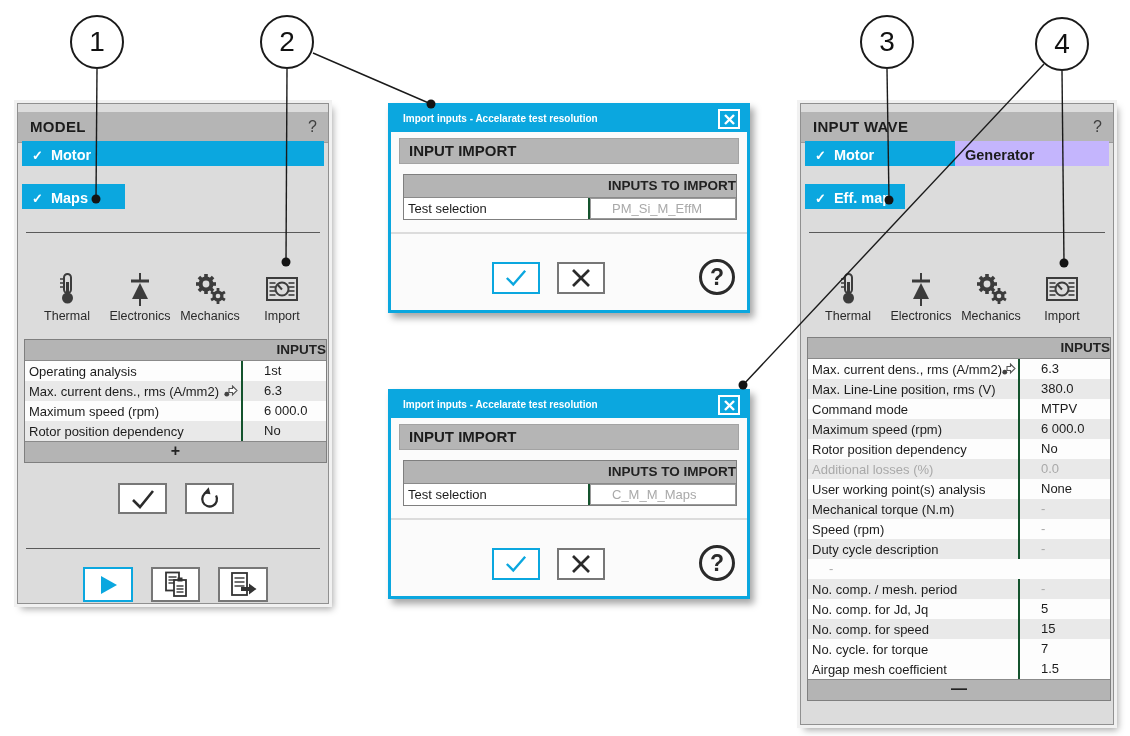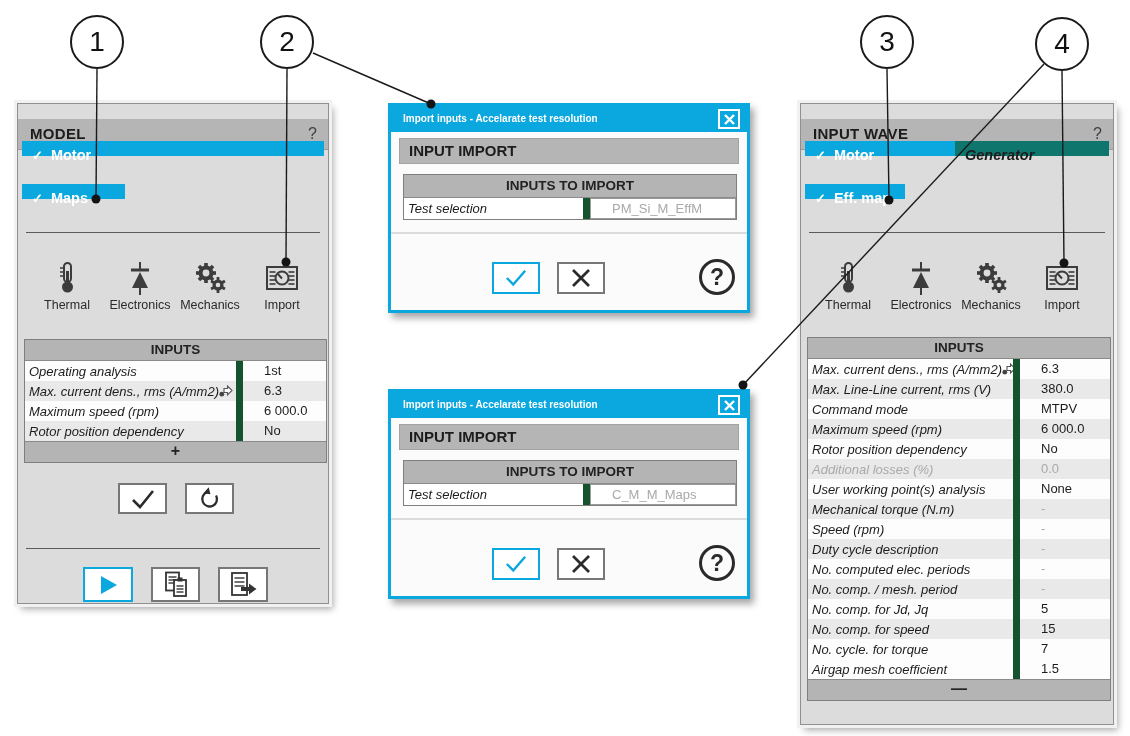--- a/index.html
+++ b/index.html
@@ -2,45 +2,45 @@
 <html><head>
 <meta charset="utf-8">
 <style>
   html,body{margin:0;padding:0;background:#fff;}
   .canvas{position:relative;width:1130px;height:736px;background:#ffffff;overflow:hidden;
           font-family:"Liberation Sans",sans-serif;color:#1c1c1c;}
 
   
   .panel{position:absolute;background:#dcdcdc;border:1px solid #909090;
          box-shadow:0 0 0 3px #f1f1f1,4px 5px 7px rgba(0,0,0,0.35);box-sizing:border-box;}
-  .panel-header{position:absolute;left:0;top:15px;right:0;height:30px;background:#b5b5b5;
+  .panel-header{position:absolute;left:0;top:8px;right:0;height:30px;background:#b5b5b5;
                 border-bottom:1px solid #9b9b9b;}
   .panel-title{position:absolute;left:12px;top:0;line-height:30px;font-weight:bold;font-size:15px;letter-spacing:.3px;}
   .panel-help{position:absolute;right:11px;top:0;line-height:30px;font-size:16px;color:#3f3f3f;cursor:pointer;}
-  .tab{position:absolute;height:15px;background:#0ba7df;color:#fff;font-weight:bold;font-size:14.5px;
+  .tab{position:absolute;height:25px;background:#0ba7df;color:#fff;font-weight:bold;font-size:14.5px;
        line-height:29px;padding-left:10px;box-sizing:border-box;cursor:pointer;white-space:nowrap;}
   .tab .chk{margin-right:8px;font-size:13px;}
-  .tab.gray{background:#0f766e;color:#1c1c1c;font-style:italic;}
+  .tab.gray{background:#c4b5fd;color:#1c1c1c;}
   .hdiv{position:absolute;height:1px;background:#5a5a5a;left:8px;right:8px;}
 
-  .tool{position:absolute;top:157px;width:78px;text-align:center;cursor:pointer;}
+  .tool{position:absolute;top:168px;width:78px;text-align:center;cursor:pointer;}
   .tool .ticon{display:block;height:36px;}
   .tool .tlabel{display:block;font-size:12.5px;color:#2a2a2a;margin-top:1px;}
 
   
   .itable{position:absolute;background:#fdfdfd;border:1px solid #7f7f7f;box-sizing:border-box;}
-  .thead{background:#b4b4b4;text-align:center;font-weight:bold;font-size:13.5px;height:20px;line-height:20px;
+  .thead{background:#b4b4b4;text-align:right;font-weight:bold;font-size:13.5px;height:20px;line-height:20px;
          border-bottom:1px solid #8a8a8a;color:#222;}
   .tfoot{background:#b4b4b4;text-align:center;font-weight:bold;font-size:16px;height:20px;line-height:18px;
          border-top:1px solid #8a8a8a;color:#222;cursor:pointer;}
   .trow{display:flex;height:20px;font-size:13px;line-height:19px;background:#fdfdfd;}
   .trow.alt{background:#e9e9e9;}
   .tcell{box-sizing:border-box;overflow:hidden;white-space:nowrap;}
   .tcell.label{width:var(--labelw,218px);padding-left:4px;display:flex;justify-content:space-between;
-               align-items:center;border-right:7px solid #14532d;font-style:italic;}
+               align-items:center;border-right:2px solid #14532d;}
   .tcell.value{flex:1;padding-left:21px;}
   .tcell.muted{color:#a9a9a9;}
   .pin{display:inline-block;margin-right:3px;line-height:0;}
 
   
   .sq-btn{position:absolute;background:#fff;border:2px solid #777;box-sizing:border-box;cursor:pointer;
           display:flex;align-items:center;justify-content:center;}
   .sq-btn.accent{border-color:#0ba7df;}
 
   
@@ -331,21 +331,21 @@
               <span>Max. current dens., rms (A/mm2)</span>
               <span class="pin"><svg width="14" height="12" viewBox="0 0 14 12">
                   <path d="M5 3.5 h3.5 V1 L13 5.5 L8.5 10 V7.5 H5 z" fill="#fdfdfd" stroke="#555" stroke-width="1.1"></path>
                   <circle cx="2.8" cy="9.2" r="2.4" fill="#444"></circle>
                 </svg></span>
             </div>
             <div class="tcell value">6.3</div>
           </div>
           <div class="trow alt">
             <div class="tcell label">
-              <span>Max. Line-Line current, rms (V)</span>
+              <span>Max. Line-Line position, rms (V)</span>
             </div>
             <div class="tcell value">380.0</div>
           </div>
           <div class="trow">
             <div class="tcell label">
               <span>Command mode</span>
             </div>
             <div class="tcell value">MTPV</div>
           </div>
           <div class="trow alt">
@@ -384,23 +384,20 @@
             </div>
             <div class="tcell value muted">-</div>
           </div>
           <div class="trow alt">
             <div class="tcell label">
               <span>Duty cycle description</span>
             </div>
             <div class="tcell value muted">-</div>
           </div>
           <div class="trow">
-            <div class="tcell label">
-              <span>No. computed elec. periods</span>
-            </div>
             <div class="tcell value muted">-</div>
           </div>
           <div class="trow alt">
             <div class="tcell label">
               <span>No. comp. / mesh. period</span>
             </div>
             <div class="tcell value muted">-</div>
           </div>
           <div class="trow">
             <div class="tcell label">

